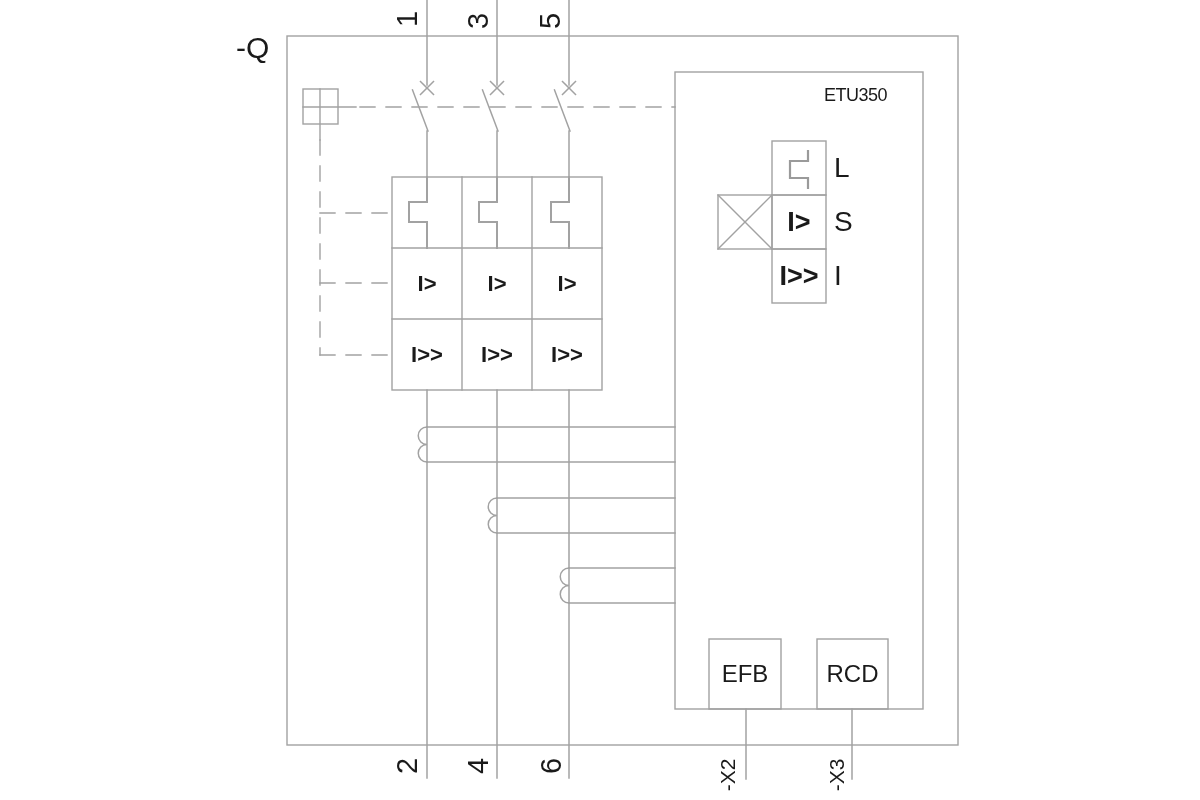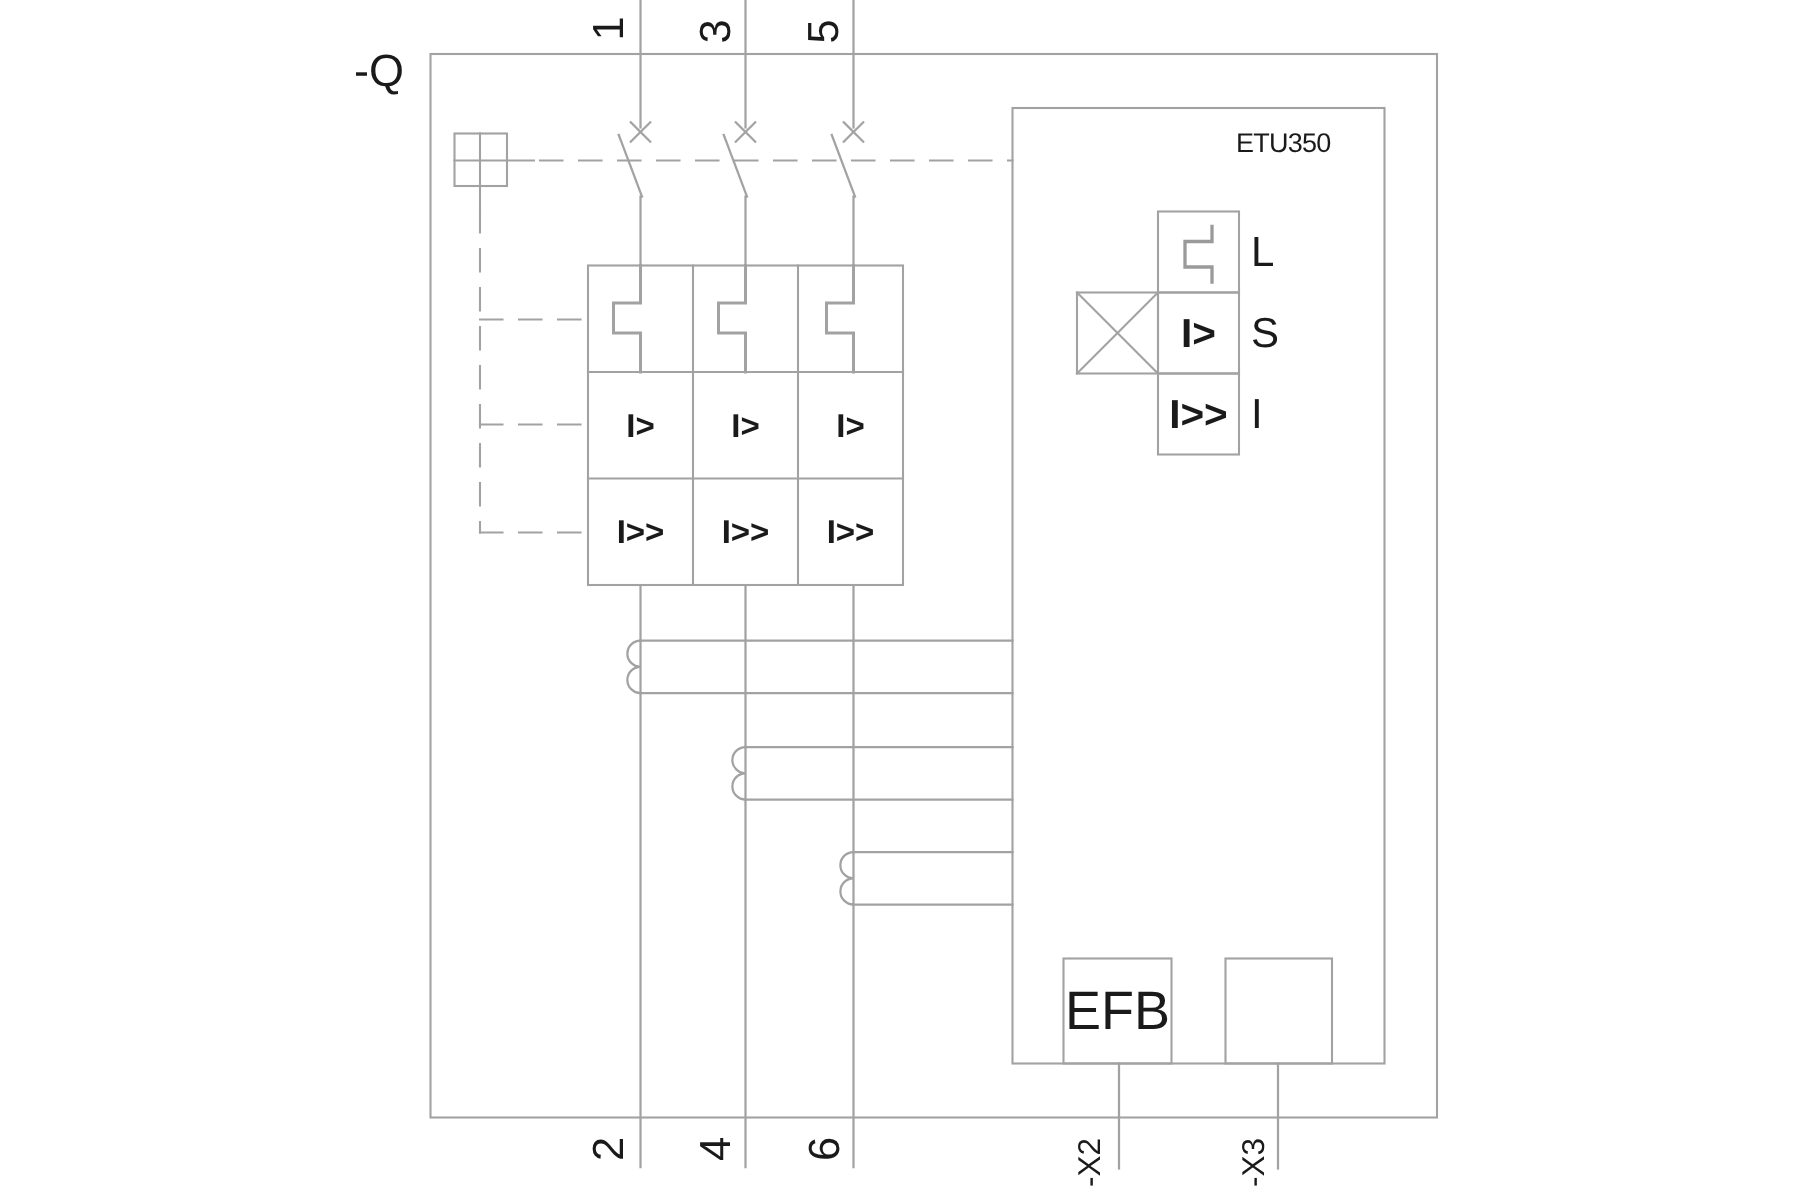--- a/index.html
+++ b/index.html
@@ -15,21 +15,21 @@
   .tag{font-size:30px;}
   .etu-title{font-size:18px;letter-spacing:-0.5px;}
   .cell{
     position:absolute;display:flex;align-items:center;justify-content:center;
     font-weight:700;font-size:22px;
   }
   .etu-sym{font-size:27px;}
   .fn{position:absolute;display:flex;align-items:center;font-size:28px;}
   .mod{
     position:absolute;display:flex;align-items:center;justify-content:center;
-    font-size:36px;
+    font-size:24px;
   }
 </style>
 </head>
 <body>
 
 <div class="stage">
 
   <svg width="1200" height="800" viewBox="0 0 1200 800" fill="none" stroke="#a2a2a2" stroke-width="1.4" stroke-linecap="square">
 
     <rect x="287" y="36" width="671" height="709"></rect>
@@ -154,14 +154,15 @@
   <div class="cell" style="left:532px;top:319px;width:70px;height:71px;">I&gt;&gt;</div>
 
   <div class="cell etu-sym" style="left:772px;top:195px;width:54px;height:54px;">I&gt;</div>
   <div class="cell etu-sym" style="left:772px;top:249px;width:54px;height:54px;">I&gt;&gt;</div>
 
   <div class="fn" style="left:834px;top:141px;height:54px;">L</div>
   <div class="fn" style="left:834px;top:195px;height:54px;">S</div>
   <div class="fn" style="left:834px;top:249px;height:54px;">I</div>
 
   <div class="mod" style="left:709px;top:639px;width:72px;height:70px;">EFB</div>
+  <div class="mod" style="left:817px;top:639px;width:71px;height:70px;">RCD</div>
 
 </div>
 
 </body></html>

